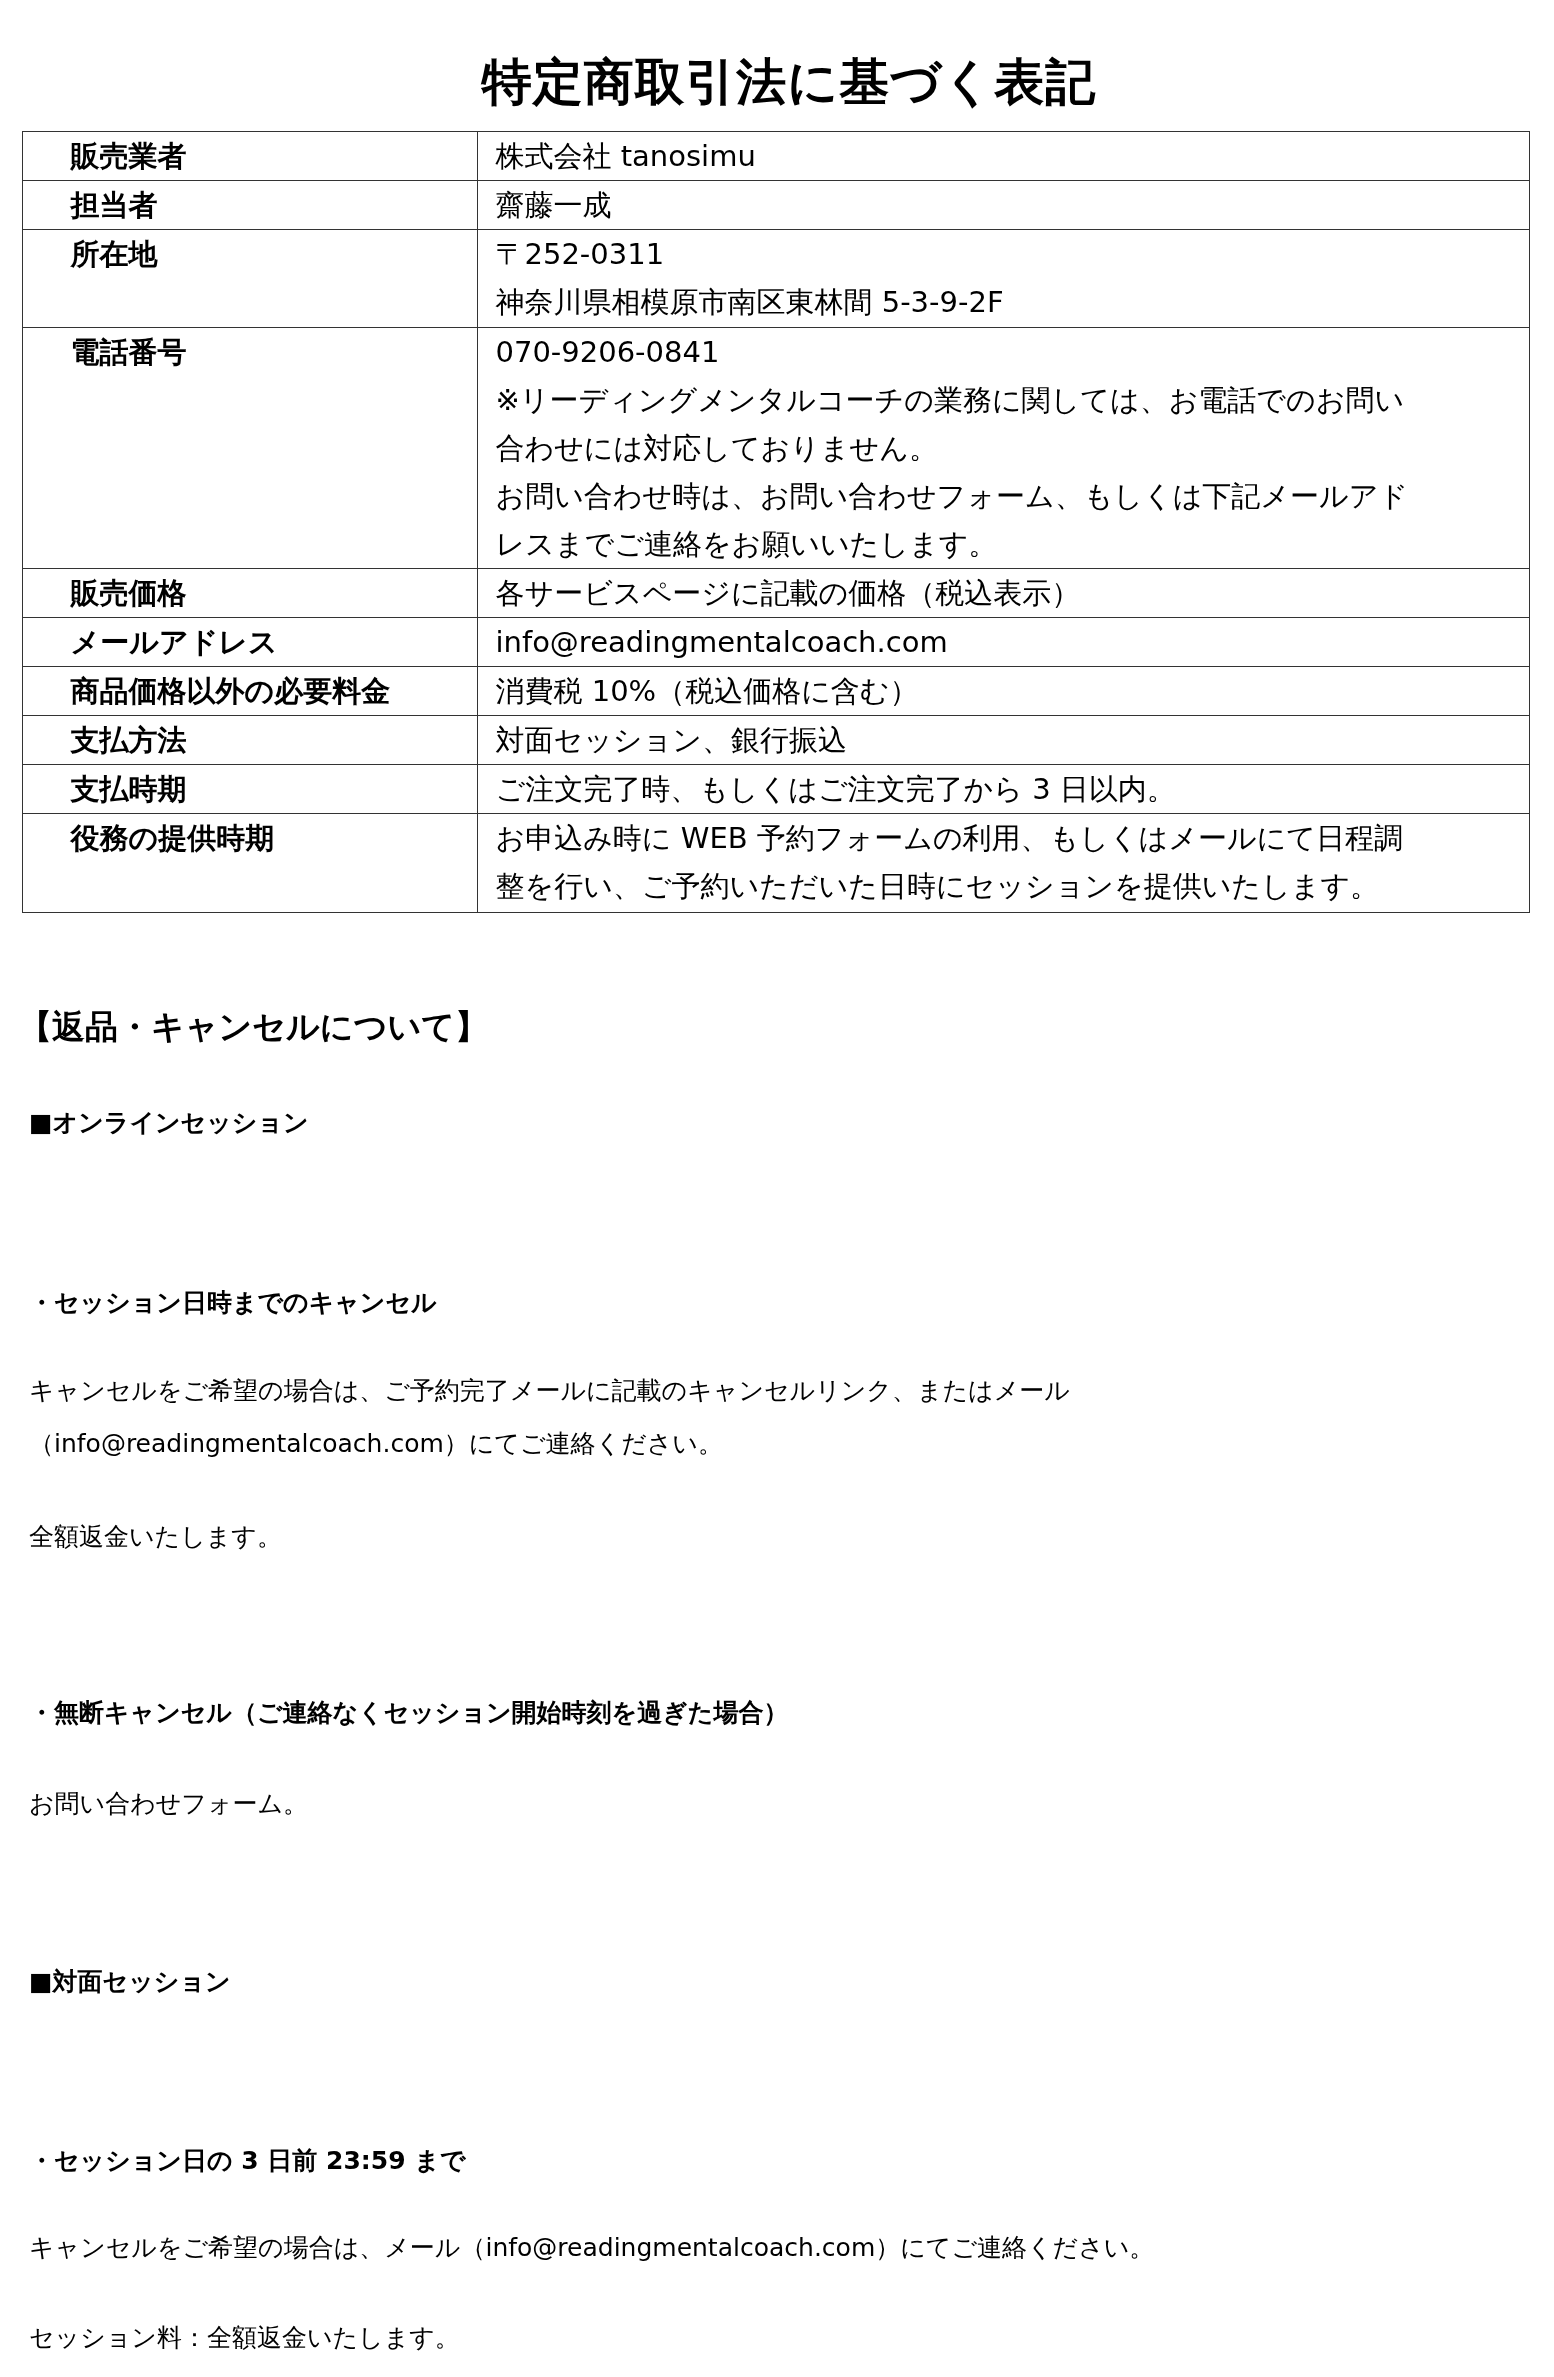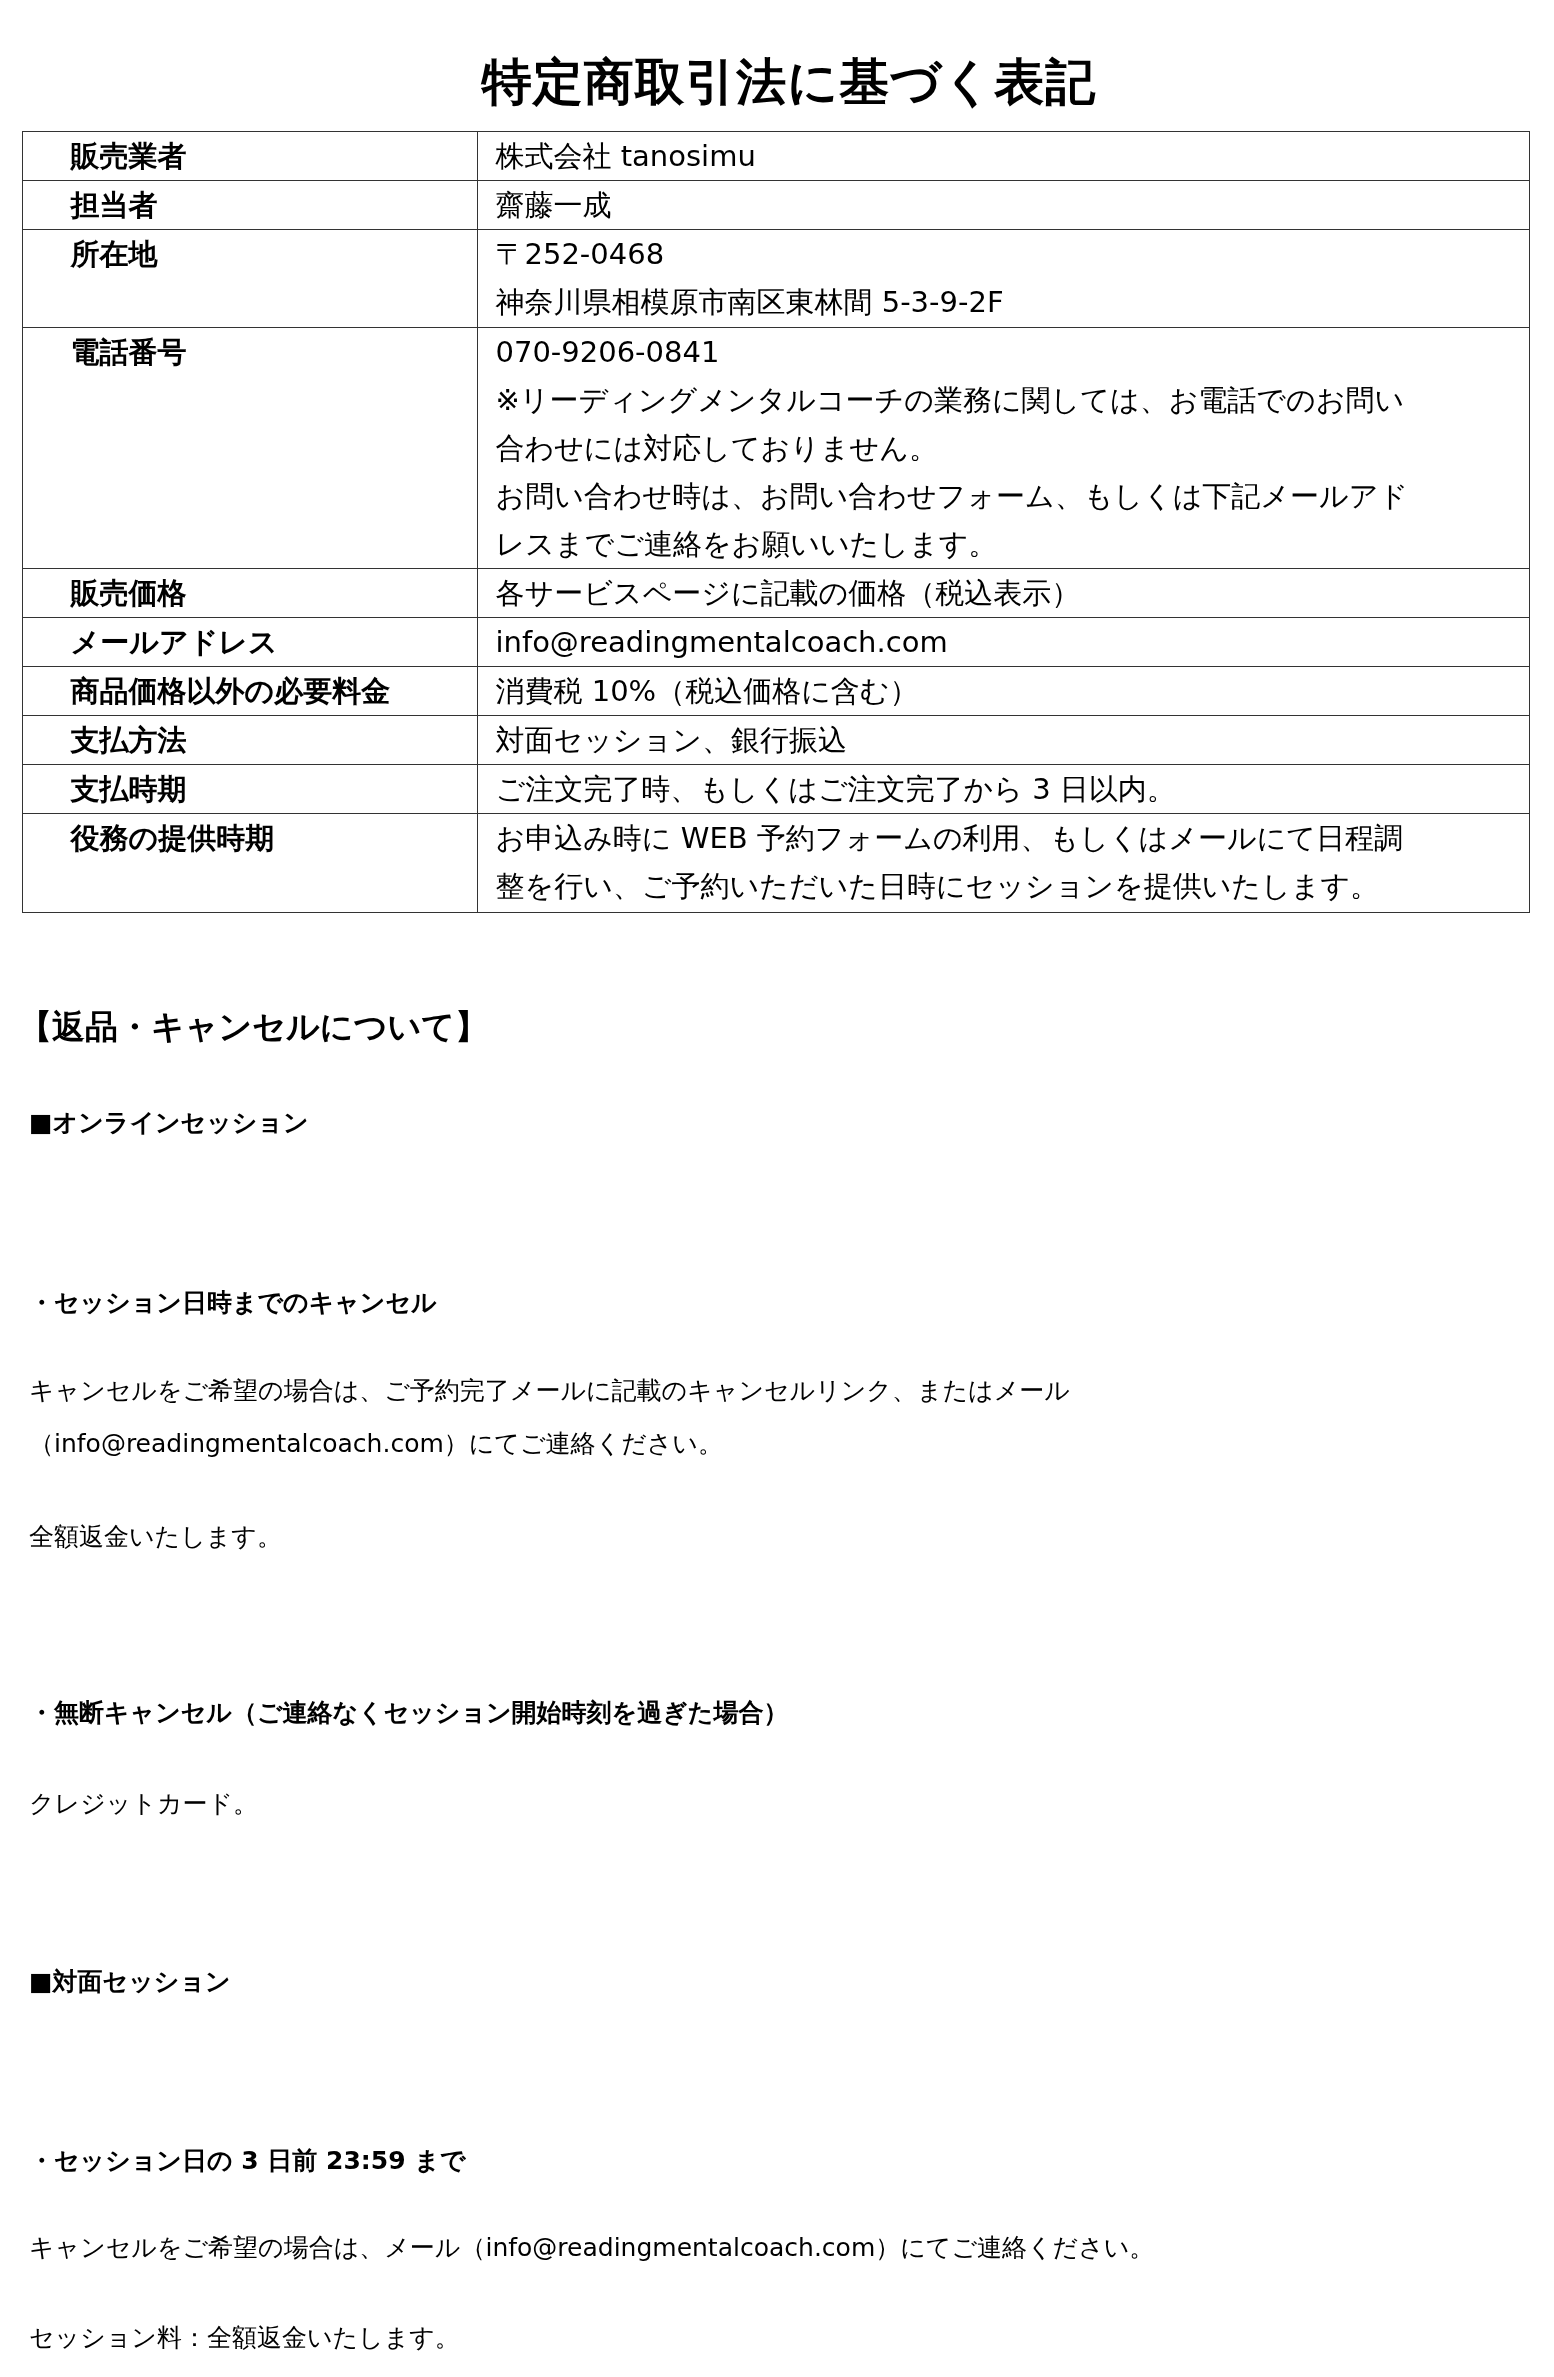--- a/index.html
+++ b/index.html
@@ -41,21 +41,21 @@
     </tr>
     <tr style="height:48px">
       <td class="label">担当者</td>
       <td class="value">
         <span class="line">齋藤一成</span>
       </td>
     </tr>
     <tr style="height:98px">
       <td class="label">所在地</td>
       <td class="value">
-        <span class="line">〒252-0468</span>
+        <span class="line">〒252-0311</span>
         <span class="line">神奈川県相模原市南区東林間 5-3-9-2F</span>
       </td>
     </tr>
     <tr style="height:241px">
       <td class="label">電話番号</td>
       <td class="value">
         <span class="line">070-9206-0841</span>
         <span class="line">※リーディングメンタルコーチの業務に関しては、お電話でのお問い</span>
         <span class="line">合わせには対応しておりません。</span>
         <span class="line">お問い合わせ時は、お問い合わせフォーム、もしくは下記メールアド</span>
@@ -105,20 +105,20 @@
 <div class="block bold h-section" style="top:1005px;left:19px">【返品・キャンセルについて】</div>
 
 <div class="block bold" style="top:1101px">■オンラインセッション</div>
 
 <div class="block bold" style="top:1281px">・セッション日時までのキャンセル</div>
 <div class="block" style="top:1369px">キャンセルをご希望の場合は、ご予約完了メールに記載のキャンセルリンク、またはメール</div>
 <div class="block" style="top:1422px">（info@readingmentalcoach.com）にてご連絡ください。</div>
 <div class="block" style="top:1515px">全額返金いたします。</div>
 
 <div class="block bold" style="top:1691px">・無断キャンセル（ご連絡なくセッション開始時刻を過ぎた場合）</div>
-<div class="block" style="top:1782px">クレジットカード。</div>
+<div class="block" style="top:1782px">お問い合わせフォーム。</div>
 
 <div class="block bold" style="top:1960px">■対面セッション</div>
 
 <div class="block bold" style="top:2139px">・セッション日の 3 日前 23:59 まで</div>
 <div class="block" style="top:2226px">キャンセルをご希望の場合は、メール（info@readingmentalcoach.com）にてご連絡ください。</div>
 <div class="block" style="top:2316px">セッション料：全額返金いたします。</div>
 
 
 </body></html>

